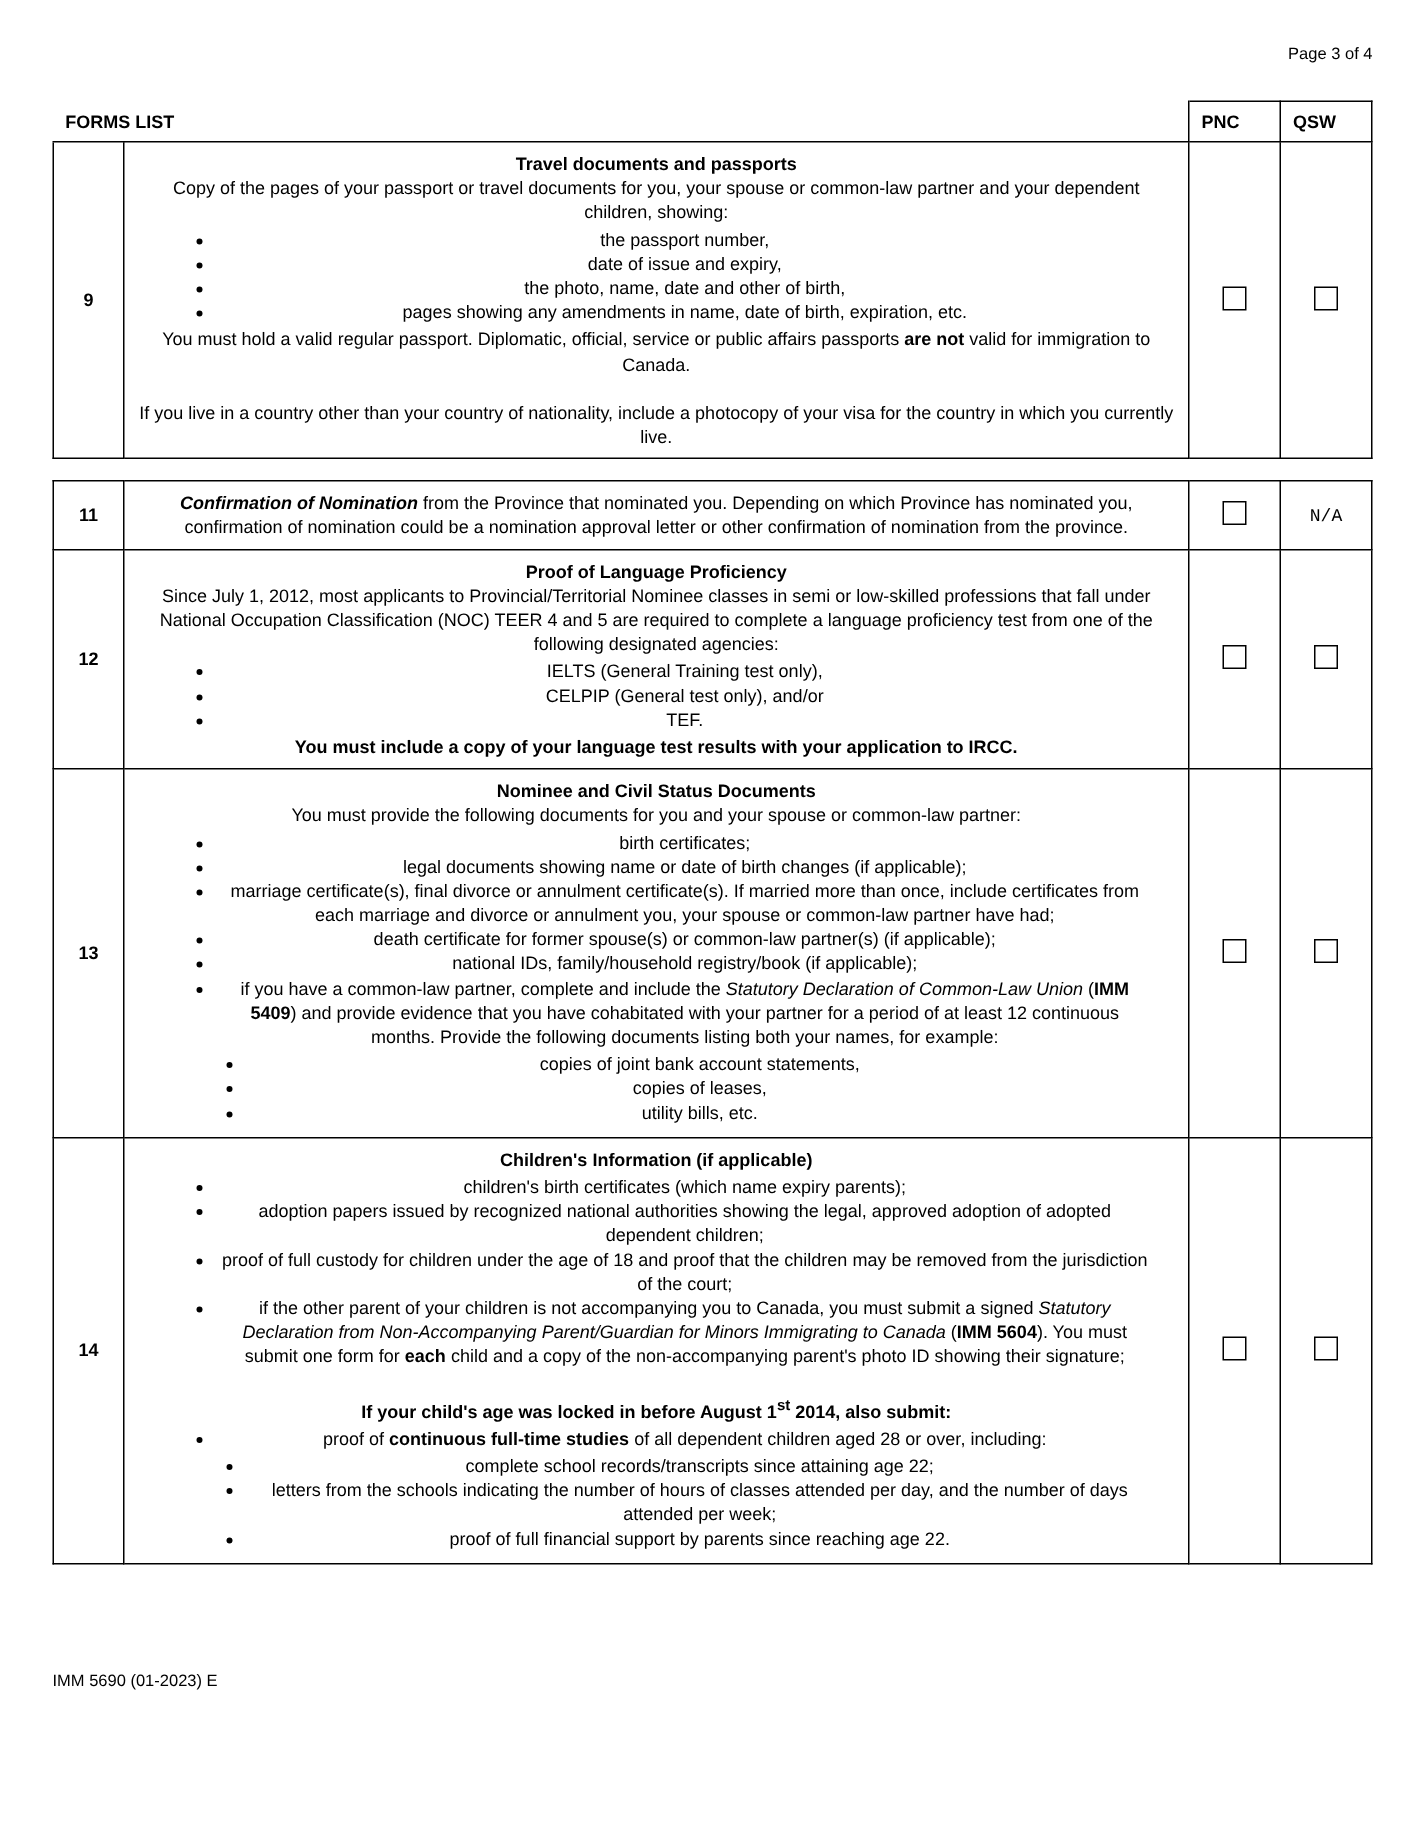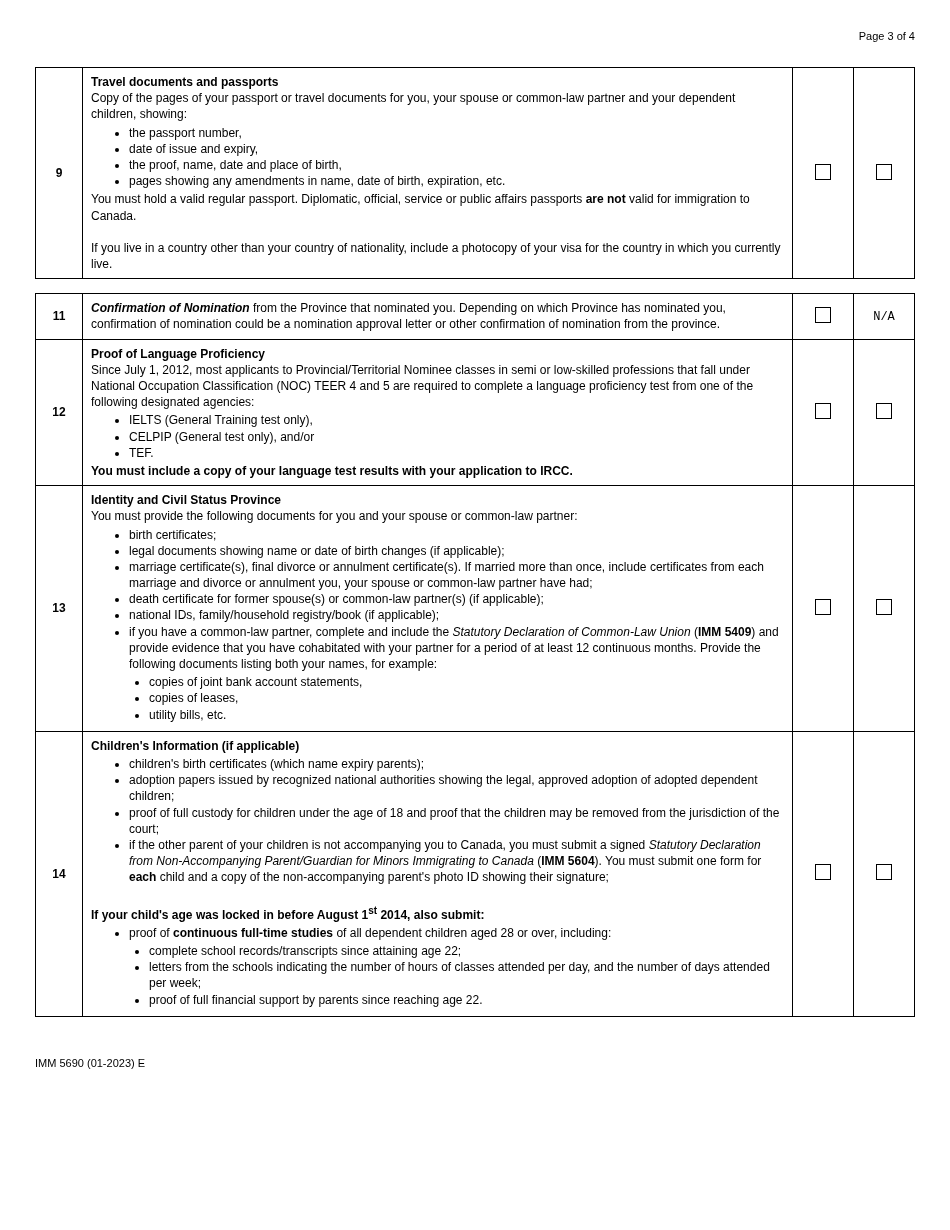--- a/index.html
+++ b/index.html
@@ -44,21 +44,21 @@
     text-align: center;
     padding: 8px 4px;
   }
   td.rownum {
     width: 30px;
     text-align: center;
     font-weight: bold;
     vertical-align: middle;
   }
   td.desc {
-    text-align: left;
+    text-align: center;
     vertical-align: top;
     padding: 8px 8px;
     line-height: 1.35;
   }
   td.chk {
     width: 44px;
     text-align: center;
     vertical-align: middle;
   }
   .checkbox {
@@ -68,57 +68,62 @@
     border: 1.5px solid #000;
     background: #fff;
   }
   .na {
     font-family: "Courier New", monospace;
     font-size: 12px;
   }
   ul.bullets {
     list-style-type: disc;
     padding-left: 38px;
-    margin: 2px 0;
+    margin: 2px 16px;
   }
   ul.bullets.sub {
     padding-left: 58px;
   }
   ul.bullets li {
     margin: 0;
     padding: 0;
     line-height: 1.35;
   }
   .section-title {
     font-weight: bold;
   }
   .footer {
-    margin-top: 40px;
+    margin-top: 72px;
     font-size: 11px;
   }
   .nowrap-heading {
     border-right: none;
   }
 </style>
 </head>
 <body>
 
 <div class="page-header">Page 3 of 4</div>
 
 <table class="checklist">
   <tbody>
+      <tr>
+    <th colspan="2" class="heading-title nowrap-heading" style="border-left:none; border-top:none;">FORMS LIST</th>
+    <th class="col-check">PNC</th>
+    <th class="col-check">QSW</th>
+  </tr>
   <tr>
     <td class="rownum">9</td>
     <td class="desc">
       <span class="section-title">Travel documents and passports</span><br>
       <span>Copy of the pages of your passport or travel documents for you, your spouse or common-law partner and your dependent children, showing:</span>
       <ul class="bullets">
         <li>the passport number,</li>
         <li>date of issue and expiry,</li>
-        <li>the proof, name, date and place of birth,</li>
+        <li>the photo, name, date and other of birth,</li>
         <li>pages showing any amendments in name, date of birth, expiration, etc.</li>
       </ul>
       <span>You must hold a valid regular passport. Diplomatic, official, service or public affairs passports </span><b>are not</b><span> valid for immigration to Canada.</span>
       <br><br>
       <span>If you live in a country other than your country of nationality, include a photocopy of your visa for the country in which you currently live.</span>
     </td>
     <td class="chk"><span class="checkbox"></span></td>
     <td class="chk"><span class="checkbox"></span></td>
   </tr>
 </tbody>
@@ -149,21 +154,21 @@
       </ul>
       <b>You must include a copy of your language test results with your application to IRCC.</b>
     </td>
     <td class="chk"><span class="checkbox"></span></td>
     <td class="chk"><span class="checkbox"></span></td>
   </tr>
 
   <tr>
     <td class="rownum">13</td>
     <td class="desc">
-      <span class="section-title">Identity and Civil Status Province</span><br>
+      <span class="section-title">Nominee and Civil Status Documents</span><br>
       <span>You must provide the following documents for you and your spouse or common-law partner:</span>
       <ul class="bullets">
         <li>birth certificates;</li>
         <li>legal documents showing name or date of birth changes (if applicable);</li>
         <li>marriage certificate(s), final divorce or annulment certificate(s). If married more than once, include certificates from each marriage and divorce or annulment you, your spouse or common-law partner have had;</li>
         <li>death certificate for former spouse(s) or common-law partner(s) (if applicable);</li>
         <li>national IDs, family/household registry/book (if applicable);</li>
         <li>
           <span>if you have a common-law partner, complete and include the </span><i>Statutory Declaration of Common-Law Union</i><span> (</span><b>IMM 5409</b><span>) and provide evidence that you have cohabitated with your partner for a period of at least 12 continuous months. Provide the following documents listing both your names, for example:</span>
         </li>

